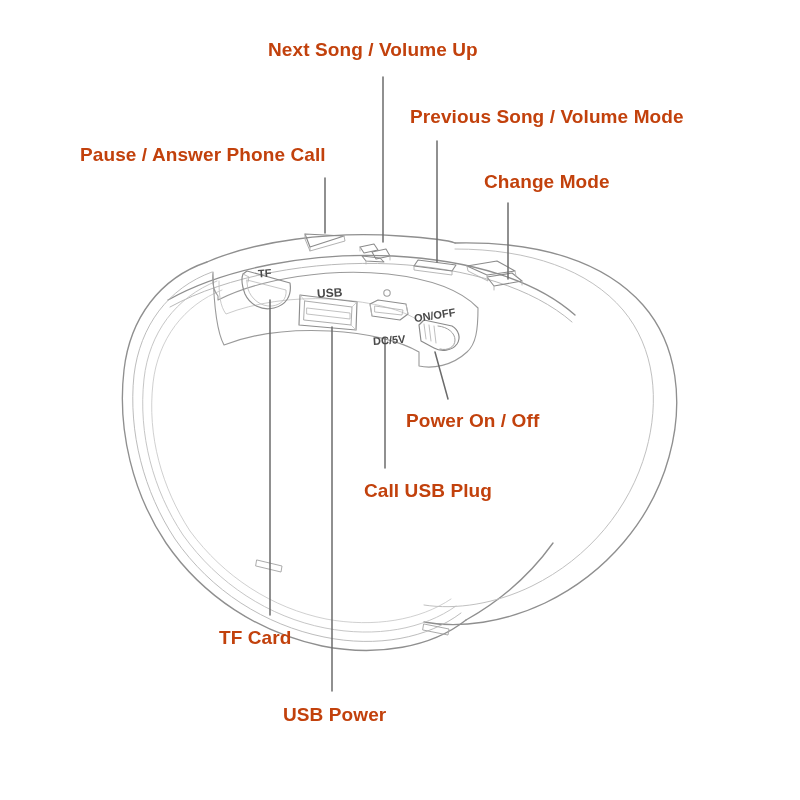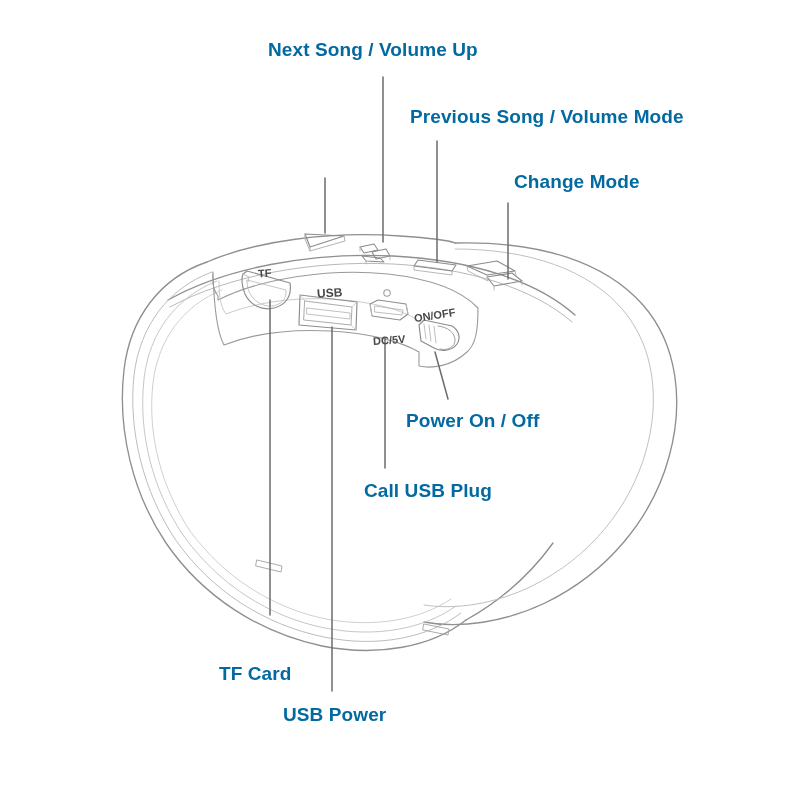--- a/index.html
+++ b/index.html
@@ -20,21 +20,21 @@
   }
   #diagram-svg {
     position: absolute;
     left: 0;
     top: 0;
     width: 800px;
     height: 800px;
   }
   .callout-label {
     position: absolute;
-    color: #0369a1;
+    color: #c2410c;
     font-family: "Liberation Sans", sans-serif;
     font-weight: bold;
     font-size: 19px;
     letter-spacing: 0.1px;
     white-space: nowrap;
     line-height: 1;
     user-select: none;
   }
   .port-caption {
     position: absolute;
@@ -225,28 +225,29 @@
         <line x1="385" y1="468" x2="385" y2="338" stroke="#6b6b6b" stroke-width="1.5" stroke-linecap="round"></line>
         <line x1="270" y1="615" x2="270" y2="300" stroke="#6b6b6b" stroke-width="1.5" stroke-linecap="round"></line>
         <line x1="332" y1="691" x2="332" y2="327" stroke="#6b6b6b" stroke-width="1.5" stroke-linecap="round"></line>
       </g>
   </svg>
 
   <div class="callout-label" style="left:268px; top:40px;">Next Song / Volume Up</div>
 
   <div class="callout-label" style="left:410px; top:107px;">Previous Song / Volume Mode</div>
 
-
-  <div class="callout-label" style="left:514px; top:172px;">Change Mode</div>
+  <div class="callout-label" style="left:80px; top:145px;">Pause / Answer Phone Call</div>
+
+  <div class="callout-label" style="left:484px; top:172px;">Change Mode</div>
 
   <div class="callout-label" style="left:406px; top:411px;">Power On / Off</div>
 
   <div class="callout-label" style="left:364px; top:481px;">Call USB Plug</div>
 
-  <div class="callout-label" style="left:219px; top:628px;margin-top:36px;">TF Card</div>
+  <div class="callout-label" style="left:219px; top:628px;">TF Card</div>
 
   <div class="callout-label" style="left:283px; top:705px;">USB Power</div>
 
   <div class="port-caption" style="left:258px; top:268px; font-size:11px; transform:rotate(-4deg);">TF</div>
 
   <div class="port-caption" style="left:317px; top:287px; font-size:12px; transform:rotate(-4deg);">USB</div>
 
   <div class="port-caption" style="left:373px; top:335px; font-size:11px; transform:rotate(-4deg);">DC/5V</div>
 
   <div class="port-caption" style="left:414px; top:310px; font-size:11px; transform:rotate(-9deg);">ON/OFF</div>

